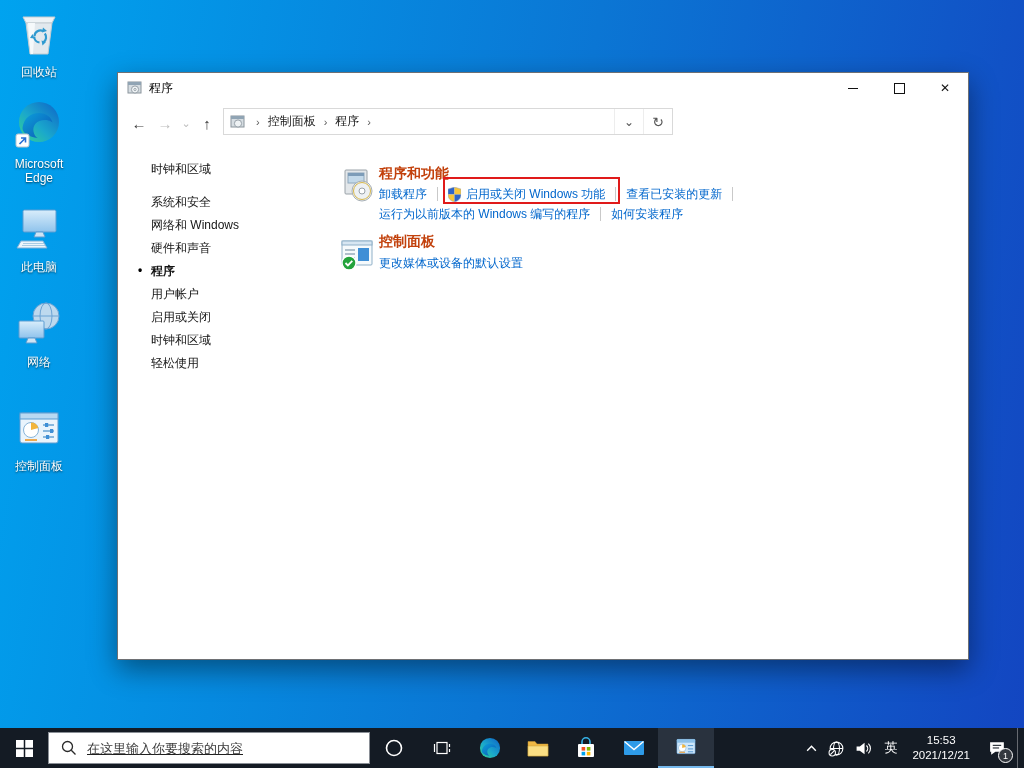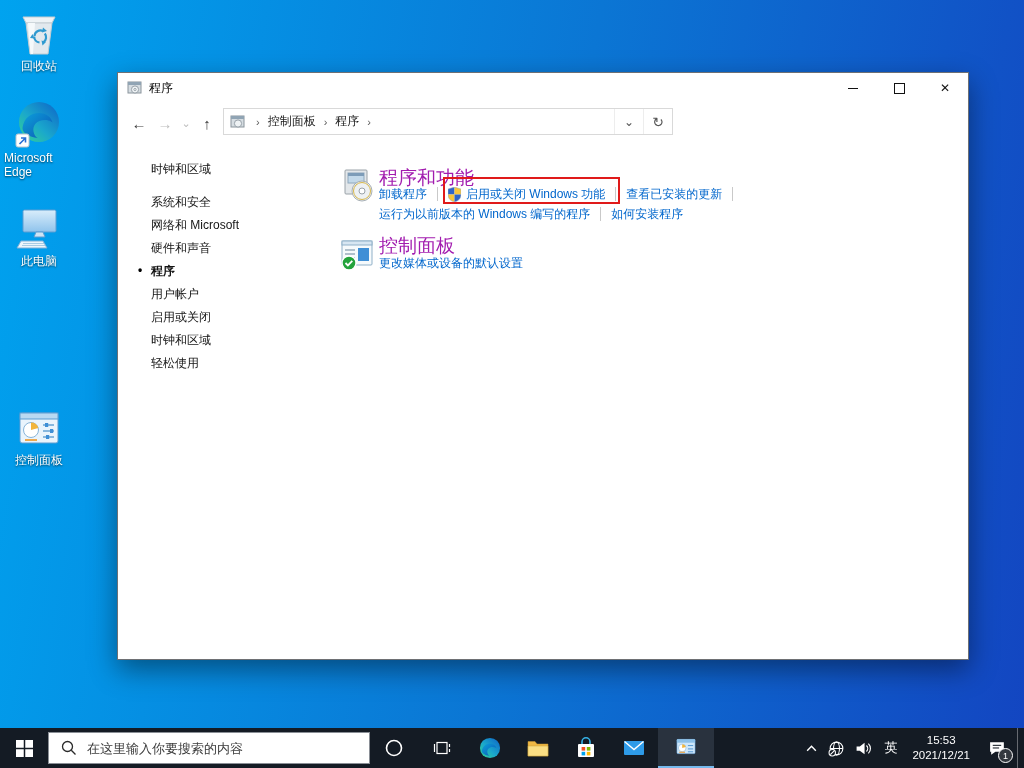--- a/index.html
+++ b/index.html
@@ -2,21 +2,21 @@
 <html><head>
 <meta charset="utf-8">
 <style>
   html,body{margin:0;padding:0;}
   body{font-family:"Liberation Sans","DejaVu Sans",sans-serif;}
   #root{position:relative;width:1024px;height:768px;overflow:hidden;
         background:linear-gradient(100deg,#00a3ef 0%,#0b76d4 52%,#1345c1 100%);}
   
   .dicon{position:absolute;left:2px;width:74px;display:flex;flex-direction:column;align-items:center;cursor:default;}
   .dicon .img{height:50px;display:flex;align-items:flex-end;justify-content:center;}
-  .dicon .lbl{margin-top:1px;font-size:12px;color:#fff;text-align:left;line-height:14px;
+  .dicon .lbl{margin-top:7px;font-size:12px;color:#fff;text-align:center;line-height:14px;
               text-shadow:0 1px 2px rgba(0,0,0,.65);}
   
   #window{position:absolute;left:117px;top:72px;width:852px;height:588px;background:#fff;
           border:1px solid #6e7074;box-sizing:border-box;box-shadow:0 10px 26px rgba(0,0,0,.42);}
   #titlebar{position:absolute;left:0;top:0;right:0;height:30px;display:flex;align-items:center;}
   #titlebar .ticon{margin-left:9px;display:flex;}
   #titlebar .ttext{margin-left:6px;font-size:12px;color:#000;}
   #wincontrols{position:absolute;right:0;top:0;display:flex;}
   .winbtn{width:46px;height:30px;display:flex;align-items:center;justify-content:center;color:#111;font-size:12px;}
   .min-line{width:10px;height:1px;background:#111;display:block;}
@@ -38,34 +38,34 @@
   #cpsearch input{flex:1;border:none;outline:none;font-size:12px;color:#333;padding:0 4px 0 8px;
                   font-family:inherit;background:transparent;}
   #cpsearch input::placeholder{color:#707070;opacity:1;}
   #cpsearch .mag{margin-right:8px;display:flex;}
   
   .side-item{position:absolute;left:33px;font-size:12px;color:#141414;white-space:nowrap;cursor:pointer;}
   .side-item.active{font-weight:bold;}
   .side-bullet{position:absolute;left:20px;font-size:12px;color:#000;font-weight:bold;}
   
   .sec-icon{position:absolute;}
-  .sec-title{position:absolute;font-size:19px;color:#a21caf;white-space:nowrap;cursor:pointer;}
+  .sec-title{position:absolute;font-size:14px;color:#c2410c;white-space:nowrap;cursor:pointer;font-weight:bold;}
   .linkrow{position:absolute;display:flex;align-items:center;height:20px;white-space:nowrap;}
   .tlink{font-size:12px;color:#0066cc;cursor:pointer;display:flex;align-items:center;}
   .vsep{width:1px;height:14px;background:#c9c9c9;margin:0 10px;}
   .shield{margin-right:5px;display:flex;}
   #redbox{position:absolute;left:325px;top:104px;width:177px;height:27px;border:2px solid #e01a1a;
           box-sizing:border-box;pointer-events:none;}
   
   #taskbar{position:absolute;left:0;top:728px;width:1024px;height:40px;background:#141b24;display:flex;align-items:center;}
   .tb-btn{width:48px;height:40px;display:flex;align-items:center;justify-content:center;}
   #tbsearch{width:322px;height:32px;background:#fff;border:1px solid #8a8f96;box-sizing:border-box;
             display:flex;align-items:center;}
   #tbsearch .mag{margin:0 8px 0 12px;display:flex;}
-  #tbsearch input{flex:1;border:none;outline:none;font-size:13px;color:#1f1f1f;background:transparent;font-family:inherit;}
+  #tbsearch input{flex:1;border:none;outline:none;font-size:13px;color:#1f1f1f;background:transparent;font-family:inherit;text-decoration:underline;}
   #tbsearch input::placeholder{color:#3c3c3c;opacity:1;}
   .tb-active{background:#29323e;border-bottom:2px solid #76b9ed;box-sizing:border-box;width:56px;}
   #tray{margin-left:auto;display:flex;align-items:center;height:40px;}
   .tray-btn{height:40px;display:flex;align-items:center;justify-content:center;padding:0 5px;}
   #ime{color:#fff;font-size:13px;padding:0 7px;}
   #clock{color:#fff;font-size:11.5px;line-height:15px;text-align:center;padding:0 8px;}
   #action-center{position:relative;padding:0 10px;}
   #action-badge{position:absolute;right:4px;bottom:5px;width:13px;height:13px;border-radius:50%;
                 background:#33383f;border:1px solid #fff;color:#fff;font-size:9px;display:flex;
                 align-items:center;justify-content:center;}
@@ -132,20 +132,38 @@
         <polygon points="6,36 28,36 32,43 2,43" fill="#ecf5fb" stroke="#7fb0d8"></polygon>
         <g stroke="#a8cbe4" stroke-width="1">
           <line x1="8" y1="38.5" x2="29" y2="38.5"></line>
             <line x1="7" y1="40.5" x2="30" y2="40.5"></line>
         </g>
       </svg>
     </div>
     <div class="lbl">此电脑</div>
   </div>
 
+  <div class="dicon" style="top:298px">
+    <div class="img">
+      <svg width="48" height="48" viewBox="0 0 48 48">
+        <defs>
+            <linearGradient id="ng" x1="0" y1="0" x2="0" y2="1">
+          <stop offset="0" stop-color="#d9edfb"></stop>
+              <stop offset="1" stop-color="#8fc3ec"></stop>
+            </linearGradient>
+          </defs>
+        <circle cx="31" cy="16" r="13" fill="#bdd9ee" stroke="#6ba3d4"></circle>
+        <ellipse cx="31" cy="16" rx="6" ry="13" fill="none" stroke="#6ba3d4"></ellipse>
+        <line x1="18" y1="16" x2="44" y2="16" stroke="#6ba3d4"></line>
+        <rect x="4" y="21" width="25" height="17" rx="1" fill="url(#ng)" stroke="#5c9dd2"></rect>
+        <polygon points="13,38 20,38 22,43 11,43" fill="#cfe4f4" stroke="#5c9dd2"></polygon>
+      </svg>
+    </div>
+    <div class="lbl">网络</div>
+  </div>
 
   <div class="dicon" style="top:402px">
     <div class="img">
       <svg width="46" height="46" viewBox="0 0 46 46">
         <rect x="4" y="7" width="38" height="30" rx="2" fill="#eaf4fc" stroke="#5c9dd2"></rect>
         <rect x="4" y="7" width="38" height="6" fill="#b9d9f2" stroke="#5c9dd2"></rect>
         <circle cx="15" cy="24" r="7.5" fill="#fff" stroke="#88b4d8"></circle>
         <path d="M15 24 L15 16.5 A7.5 7.5 0 0 1 22.3 22Z" fill="#f2b53c"></path>
         <g stroke="#5c9dd2" stroke-width="1.4">
           <line x1="27" y1="19" x2="38" y2="19"></line>
@@ -203,21 +221,21 @@
       <span class="crumb-sep">›</span>
       <span class="crumb">程序</span>
       <span class="crumb-sep">›</span>
       <span class="spacer"></span>
       <div class="abtn">⌄</div>
       <div class="abtn" style="font-size:14px">↻</div>
     </div>
 
     <div class="side-item" style="top:88px">时钟和区域</div>
     <div class="side-item" style="top:121px">系统和安全</div>
-    <div class="side-item" style="top:144px">网络和 Microsoft</div>
+    <div class="side-item" style="top:144px">网络和 Windows</div>
     <div class="side-item" style="top:167px">硬件和声音</div>
     <span class="side-bullet" style="top:190px">•</span>
     <div class="side-item active" style="top:190px">程序</div>
     <div class="side-item" style="top:213px">用户帐户</div>
     <div class="side-item" style="top:236px">启用或关闭</div>
     <div class="side-item" style="top:259px">时钟和区域</div>
     <div class="side-item" style="top:282px">轻松使用</div>
 
     <div class="sec-icon" style="left:222px;top:94px">
       <svg width="36" height="36" viewBox="0 0 36 36">

